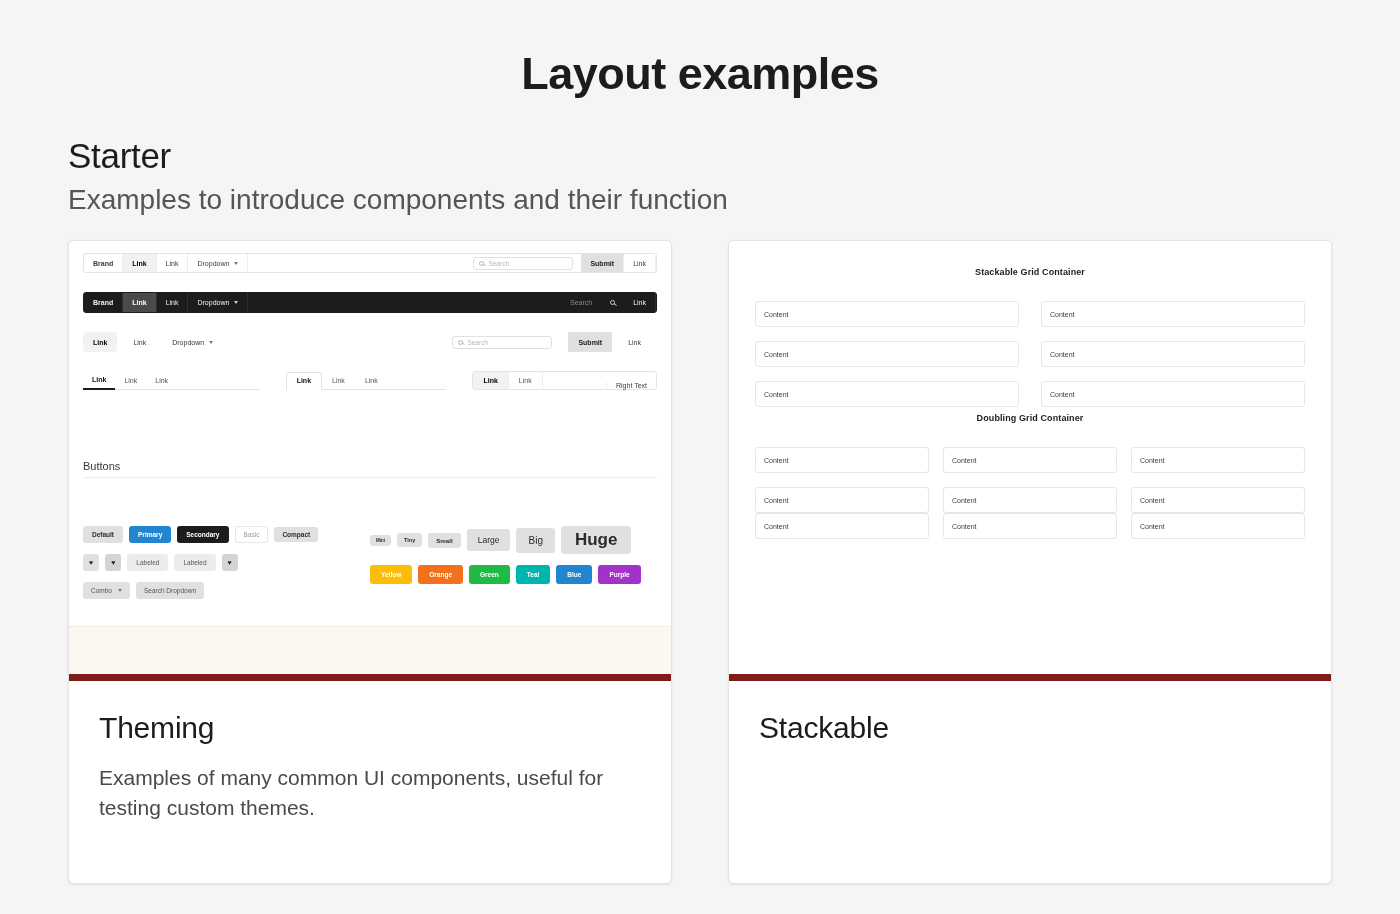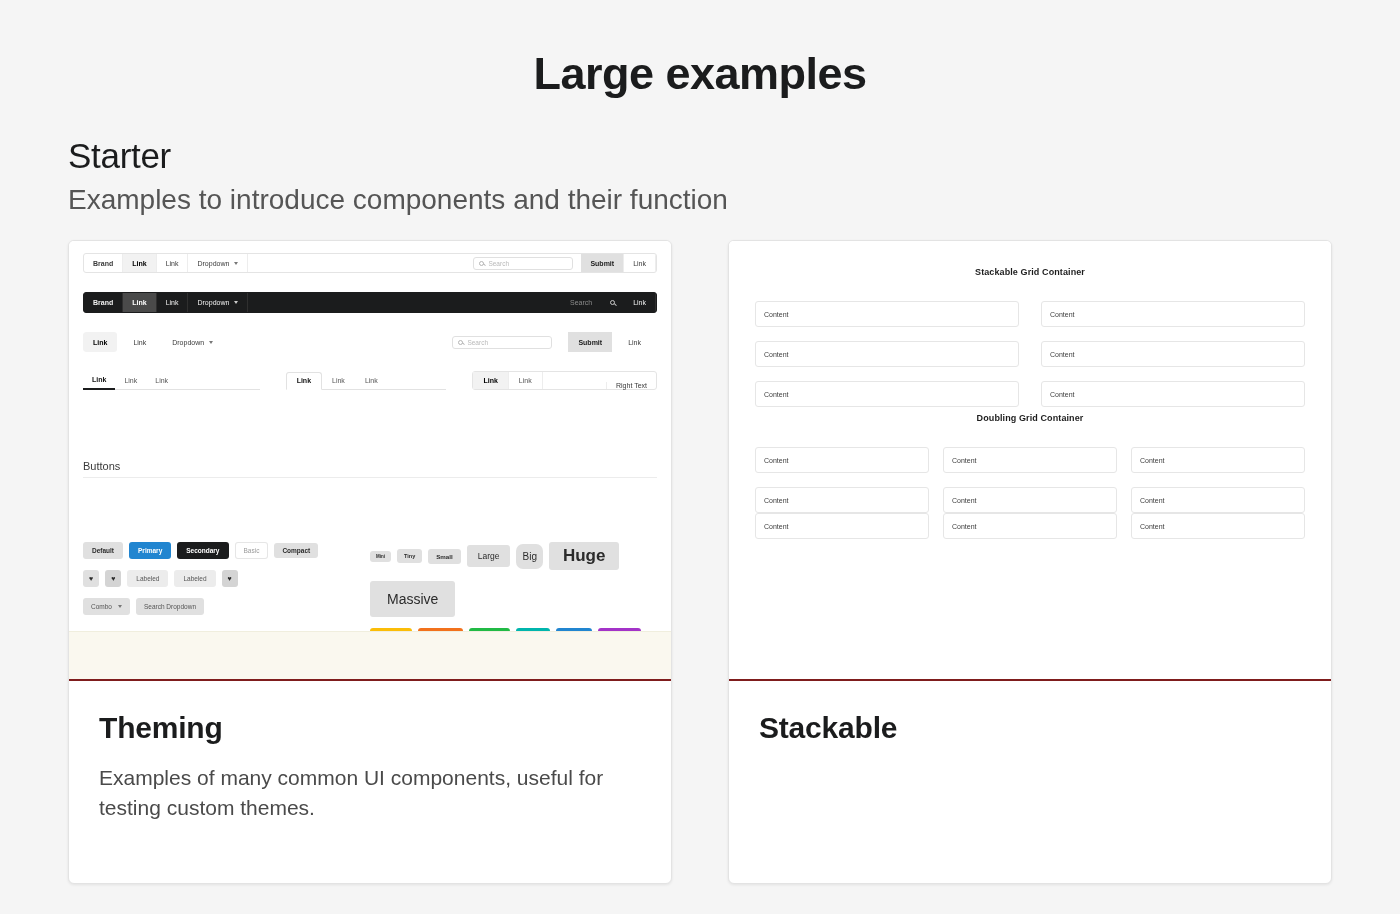--- a/index.html
+++ b/index.html
@@ -52,27 +52,27 @@
     border-radius: 6px;
     box-shadow: 0 1px 3px rgba(0,0,0,.08);
     overflow: hidden;
     display: flex;
     flex-direction: column;
   }
   .card-preview {
     height: 440px;
     position: relative;
     overflow: hidden;
-    border-bottom: 2px solid #7f1d1d;
+    border-bottom: 7px solid #7f1d1d;
     background: #fff;
   }
   .card-body { padding: 30px 30px 0 30px; }
   .card-title {
     font-size: 30px;
-    font-weight: bold;
+    font-weight: normal;
     color: #1b1c1d;
     letter-spacing: -0.2px;
   }
   .card-desc {
     margin-top: 18px;
     font-size: 21px;
     line-height: 1.42;
     color: #4a4a4a;
   }
 
@@ -177,21 +177,21 @@
 
   
   .bhead {
     margin-top: 70px;
     font-size: 11px;
     color: #3b3b3b;
     padding-bottom: 5px;
     border-bottom: 1px solid #ececec;
   }
 
-  .btnzone { margin-top: 64px; display: flex; }
+  .btnzone { margin-top: 48px; display: flex; }
   .btncol { width: 50%; }
   .btnrow { display: flex; align-items: center; gap: 6px; margin-bottom: 11px; flex-wrap: wrap; }
 
   .btn {
     display: inline-flex; align-items: center; justify-content: center;
     background: #e0e0e0; color: #2b2b2b;
     border-radius: 3px; font-weight: bold;
     padding: 5px 9px; font-size: 6.5px;
     white-space: nowrap; border: none;
   }
@@ -201,21 +201,21 @@
   .btn.compact { padding: 4px 8px; }
   .btn.icon { padding: 5px 6px; }
   .btn.icon2 { background: #d4d4d4; padding: 5px 6px; }
   .btn.lbl { background: #ececec; color: #555; font-weight: normal; }
   .btn.combo { background: #e0e0e0; padding: 5px 8px; font-weight: normal; color: #555; }
 
   .btn.mini { font-size: 4.5px; padding: 3px 6px; }
   .btn.tiny { font-size: 5.5px; padding: 4px 7px; }
   .btn.small { font-size: 6.2px; padding: 4px 8px; }
   .btn.large { font-size: 8.5px; padding: 6px 11px; font-weight: normal; }
-  .btn.big { font-size: 10px; padding: 7px 6px; font-weight: normal; border-radius: 7px; }
+  .btn.big { font-size: 10px; padding: 7px 12px; font-weight: normal; }
   .btn.huge { font-size: 17px; padding: 4px 14px; font-weight: bold; }
   .btn.massive { font-size: 14px; padding: 10px 17px; font-weight: normal; }
 
   .btn.c-yellow { background: #fbbd08; color: #fff; }
   .btn.c-orange { background: #f2711c; color: #fff; }
   .btn.c-green  { background: #21ba45; color: #fff; }
   .btn.c-teal   { background: #00b5ad; color: #fff; }
   .btn.c-blue   { background: #2185d0; color: #fff; }
   .btn.c-purple { background: #a333c8; color: #fff; }
   .btn.colored { padding: 6px 11px; font-size: 6.5px; }
@@ -241,21 +241,21 @@
     height: 26px; display: flex; align-items: center;
     padding: 0 8px; font-size: 7px; color: #3d3d3d;
     background: #fff;
   }
 </style>
 </head>
 <body>
 
 <div class="page">
 
-  <h1 class="page-title">Large examples</h1>
+  <h1 class="page-title">Layout examples</h1>
 
   <div class="section">
     <div class="section-title">Starter</div>
     <div class="section-sub">Examples to introduce components and their function</div>
   </div>
 
   <div class="cards">
 
     <div class="card">
       <div class="card-preview">
@@ -358,23 +358,20 @@
 
             <div class="btncol">
               <div class="btnrow">
                 <span class="btn mini">Mini</span>
                 <span class="btn tiny">Tiny</span>
                 <span class="btn small">Small</span>
                 <span class="btn large">Large</span>
                 <span class="btn big">Big</span>
                 <span class="btn huge">Huge</span>
               </div>
-              <div class="btnrow">
-                <span class="btn massive">Massive</span>
-              </div>
               <div class="btnrow" style="margin-top:6px">
                 <span class="btn colored c-yellow">Yellow</span>
                 <span class="btn colored c-orange">Orange</span>
                 <span class="btn colored c-green">Green</span>
                 <span class="btn colored c-teal">Teal</span>
                 <span class="btn colored c-blue">Blue</span>
                 <span class="btn colored c-purple">Purple</span>
               </div>
             </div>
           </div>

